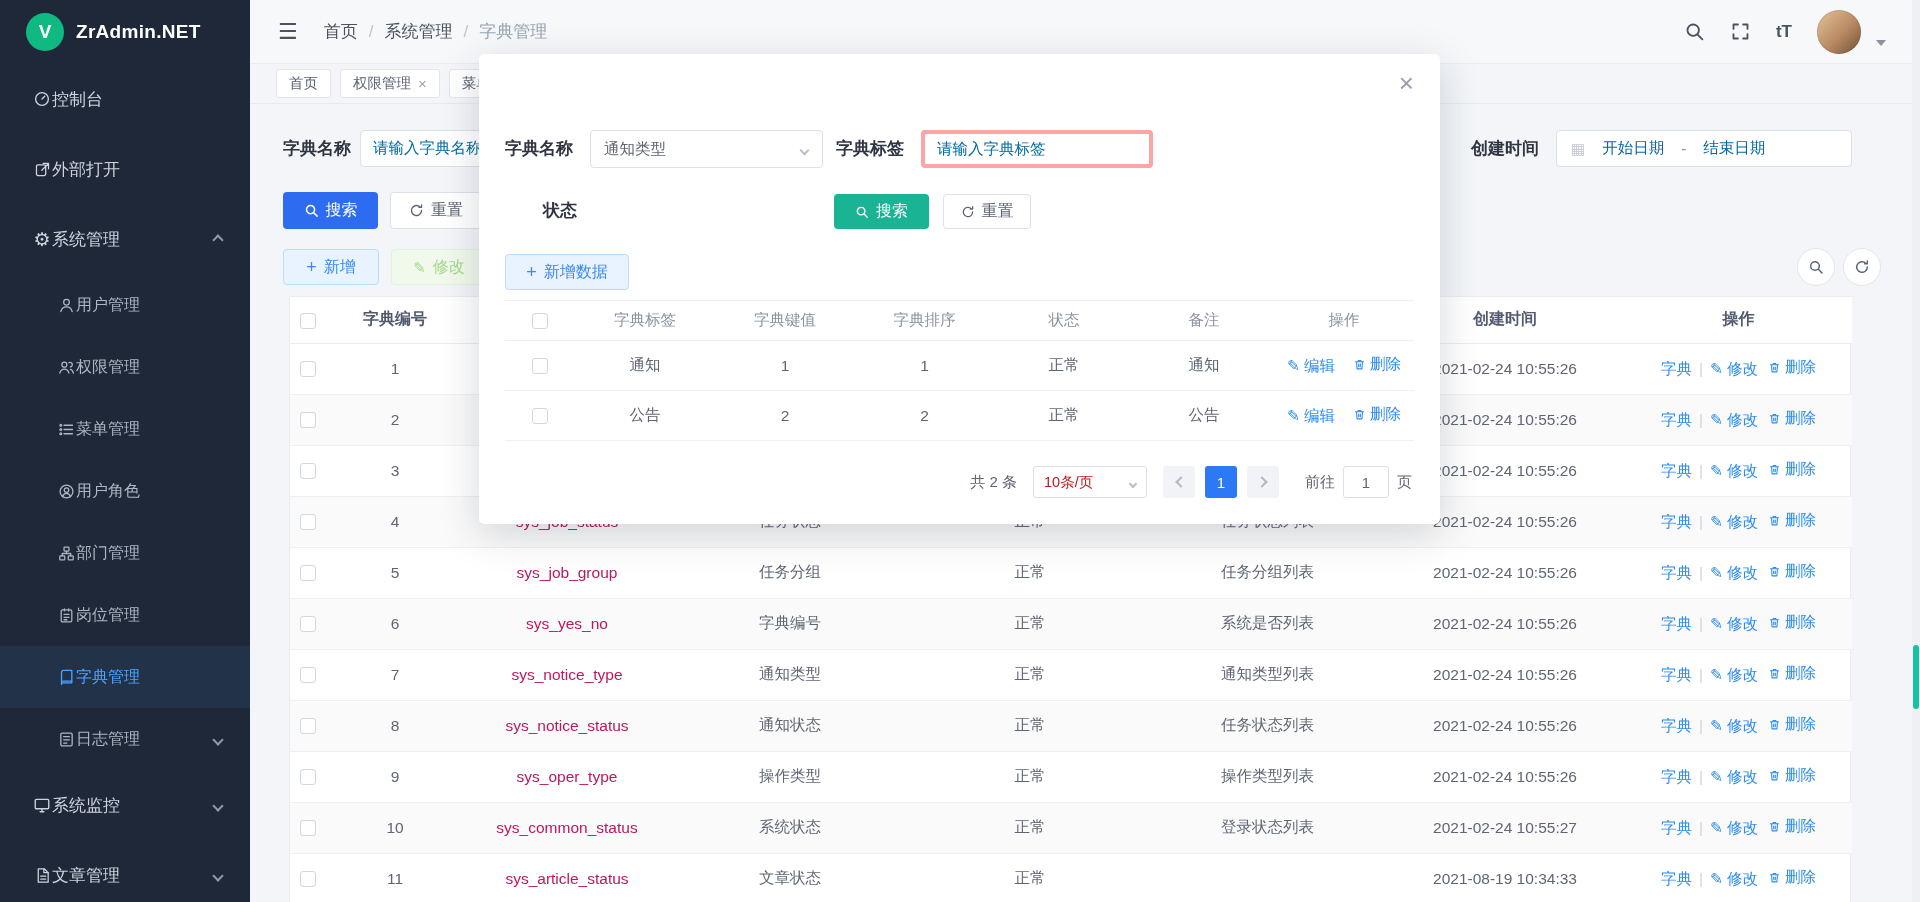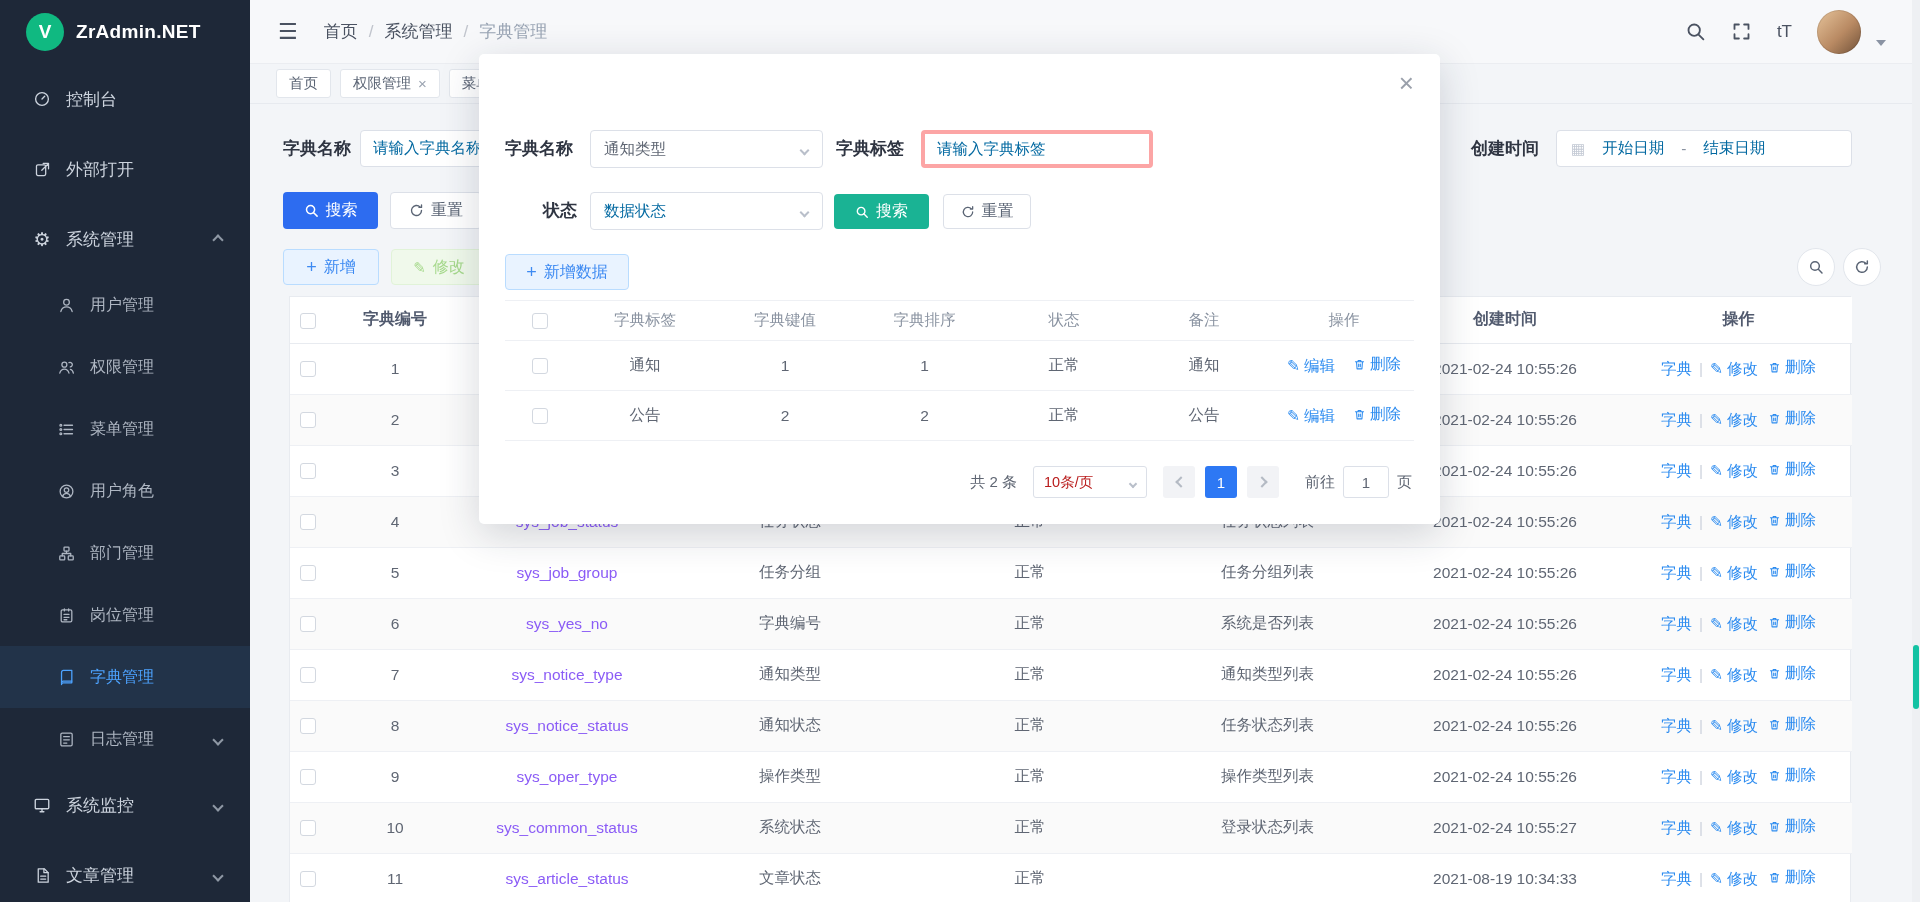--- a/index.html
+++ b/index.html
@@ -10,36 +10,36 @@
 .chev{display:inline-block;width:8px;height:8px;border-right:2px solid currentColor;border-bottom:2px solid currentColor}
 .chev.down{transform:rotate(45deg)}
 .chev.up{transform:rotate(-135deg)}
 .chev.left{transform:rotate(135deg)}
 .chev.right{transform:rotate(-45deg)}
 
 .sidebar{position:absolute;left:0;top:0;width:250px;height:902px;background:#1e2838;z-index:5}
 .logo{display:flex;align-items:center;gap:12px;height:64px;padding-left:26px;cursor:pointer}
 .logo-badge{width:38px;height:38px;border-radius:50%;background:#10b981;color:#fff;font-weight:700;font-size:19px;display:flex;align-items:center;justify-content:center}
 .logo-title{color:#fff;font-size:19px;font-weight:600;letter-spacing:.3px}
-.mi{display:flex;align-items:center;gap:14px;color:#cdd4de;cursor:pointer;position:relative}
+.mi{display:flex;align-items:center;color:#cdd4de;cursor:pointer;position:relative}
 .mi.top{height:70px;padding-left:32px;font-size:17px}
 .mi.sub{height:62px;padding-left:56px;font-size:16px;color:#aeb6c2}
 .mi .ic{width:20px;display:flex;justify-content:center;align-items:center;flex:none}
 .mi .mchev{position:absolute;right:28px;color:#8f98a5}
 .mi.active{color:#4da3ff;background:rgba(77,163,255,.09)}
 .gear-glyph{font-size:19px;line-height:1}
 
 .topbar{position:absolute;left:250px;top:0;right:0;height:64px;background:#f7f8fa;border-bottom:1px solid #ebedf1;display:flex;align-items:center;padding:0 34px 0 28px;z-index:2}
 .hamburger{font-size:22px;color:#4a5261;cursor:pointer;line-height:1}
 .breadcrumb{margin-left:26px;font-size:17px;color:#4a5261;display:flex;gap:11px;align-items:center}
 .bc-sep{color:#c0c4cc}
 .bc-last{color:#98a3b3}
 .topbar-right{margin-left:auto;display:flex;align-items:center;gap:25px;color:#4a5261}
 .tool-ic{cursor:pointer;display:flex;align-items:center}
-.font-tool{font-size:17px;font-weight:400;cursor:pointer}
+.font-tool{font-size:17px;font-weight:700;cursor:pointer}
 .avatar{width:44px;height:44px;border-radius:50%;background:linear-gradient(135deg,#e6c49b 0%,#b98a63 55%,#6f5038 100%);box-shadow:inset 0 0 0 1px rgba(0,0,0,.1);cursor:pointer}
 .caret{width:0;height:0;border-left:5px solid transparent;border-right:5px solid transparent;border-top:6px solid #8a93a3;margin-left:-10px;margin-top:22px;cursor:pointer}
 
 .tagsbar{position:absolute;left:250px;top:64px;right:0;height:40px;background:#f3f5f8;border-bottom:1px solid #e7eaef;display:flex;align-items:center;gap:9px;padding:0 26px;z-index:2}
 .tag{height:29px;display:inline-flex;align-items:center;gap:7px;background:#fff;border:1px solid #e2e6ec;border-radius:3px;padding:0 12px;font-size:14.5px;color:#5a6474;cursor:pointer;white-space:nowrap}
 .tag-close{font-size:15px;color:#9aa3b0;line-height:1;cursor:pointer}
 
 .content{position:absolute;left:250px;top:104px;right:0;bottom:0;background:#f3f5f8;z-index:1}
 .flabel{position:absolute;top:26px;height:37px;line-height:37px;font-size:17px;font-weight:700;color:#2f3542;white-space:nowrap}
 .inputbox{position:absolute;height:37px;background:#fff;border:1px solid #dce0e8;border-radius:4px;display:flex;align-items:center;padding:0 12px;font-size:15.5px;overflow:hidden}
@@ -55,21 +55,21 @@
 .plus-ic{font-size:18px;line-height:1}
 .pencil-ic{font-size:15px;line-height:1}
 .circle-btn{position:absolute;top:144px;width:38px;height:38px;border-radius:50%;background:#fff;border:1px solid #e2e6ec;display:flex;align-items:center;justify-content:center;color:#5a6474;cursor:pointer}
 
 .tablewrap{position:absolute;left:39px;top:192px;width:1562px;background:#fff;border:1px solid #e8ebf0}
 table{border-collapse:collapse;table-layout:fixed;width:100%}
 .mtable th{height:46px;font-size:16px;font-weight:700;color:#515a6e;border-bottom:1px solid #e8ebf0;background:#fff;text-align:center}
 .mtable td{height:51px;font-size:15.5px;color:#5f6673;text-align:center;border-bottom:1px solid #eef0f4;overflow:hidden;white-space:nowrap}
 .mtable tbody tr:nth-of-type(even){background:#fafafa}
 .cb{width:16px;height:16px;border:1px solid #d3d8e0;border-radius:3px;background:#fff;display:inline-block;vertical-align:middle;cursor:pointer}
-a.bluelink{color:#8b5cf6;cursor:pointer;text-decoration:none}
+a.bluelink{color:#be185d;cursor:pointer;text-decoration:none}
 .ops{color:#2d8cf0}
 .ops a{color:#2d8cf0;display:inline-flex;align-items:center;gap:4px;cursor:pointer;text-decoration:none}
 .ops .sep{color:#cdd3dd;margin:0 7px}
 .tsvg{flex:none}
 
 .dialog{position:absolute;left:479px;top:54px;width:961px;height:470px;background:#fff;border-radius:5px;box-shadow:0 10px 40px rgba(30,40,60,.18);z-index:20}
 .dlg-close{position:absolute;right:26px;top:16px;font-size:26px;color:#9aa0ab;cursor:pointer;line-height:1}
 .dlabel{position:absolute;height:38px;line-height:38px;font-weight:700;font-size:17px;color:#2f3542;white-space:nowrap}
 .selectbox{position:absolute;width:233px;height:38px;border:1px solid #dce0e8;border-radius:4px;background:#fff;display:flex;align-items:center;padding:0 32px 0 13px;font-size:15.5px;color:#5f6673;cursor:pointer}
 .selectbox .schev{position:absolute;right:14px;color:#b9bfca}
@@ -583,24 +583,20 @@
     <div class="selectbox" style="left:111px;top:76px">
       <span>通知类型</span>
       <span class="schev"><span class="chev down" style="width:7px;height:7px;margin-top:-3px"></span></span>
     </div>
     <span class="dlabel" style="left:357px;top:76px">字典标签</span>
     <div class="dinput" style="left:442px;top:76px;width:232px">
       <span class="ph">请输入字典标签</span>
     </div>
 
     <span class="dlabel" style="left:64px;top:138px">状态</span>
-    <div class="selectbox" style="left:111px;top:138px">
-      <span class="ph">数据状态</span>
-      <span class="schev"><span class="chev down" style="width:7px;height:7px;margin-top:-3px"></span></span>
-    </div>
     <button class="btn teal" style="left:355px;top:140px;width:95px;height:35px">
       <svg class="svgi" width="14" height="14" viewBox="0 0 24 24" style="stroke-width:2.4">
           <circle cx="10.5" cy="10.5" r="6.5"></circle>
           <path d="M15.5 15.5 21 21"></path>
         </svg>
       <span>搜索</span>
     </button>
     <button class="btn plain" style="left:464px;top:140px;width:88px;height:35px">
       <svg class="svgi" width="14" height="14" viewBox="0 0 24 24" style="stroke-width:2.2">
           <path d="M20 12a8 8 0 1 1-2.34-5.66M20 3v4h-4"></path>

